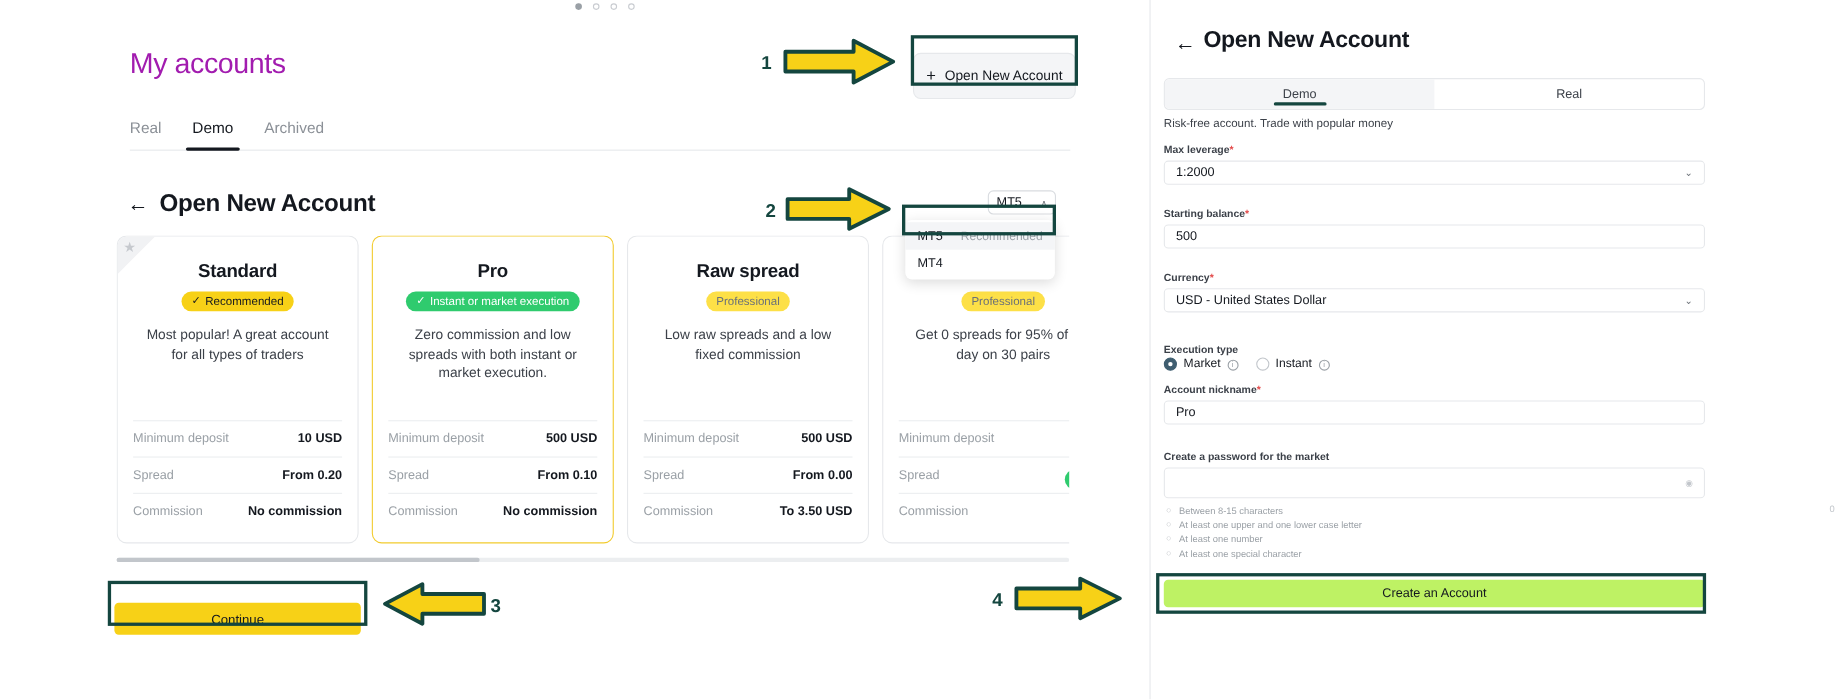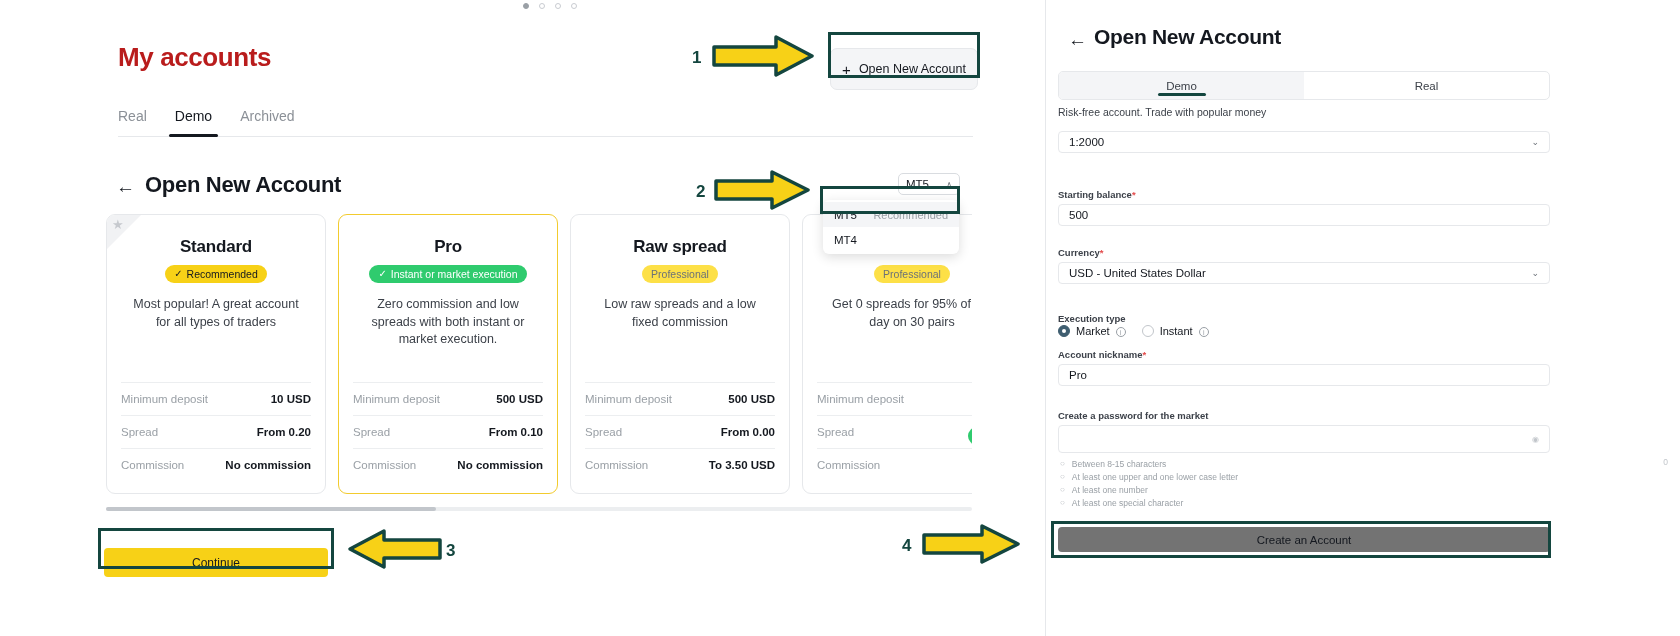--- a/index.html
+++ b/index.html
@@ -19,21 +19,21 @@
   .dot { width: 6px; height: 6px; border-radius: 50%; border: 1px solid #c9ccd1; background: #fff; }
   .dot.active { background: #9aa0a6; border-color: #9aa0a6; }
 
   
   .left-panel {
     position: absolute; left: 0; top: 14px; width: 1045px; height: 622px;
     background: #fff; overflow: visible;
   }
   .page-title {
     position: absolute; left: 118px; top: 28px;
-    font-size: 26px; font-weight: 700; color: #b91c1c; letter-spacing: -0.4px;
+    font-size: 26px; font-weight: 400; color: #a21caf; letter-spacing: -0.4px;
   }
   .tabs {
     position: absolute; left: 118px; top: 88px; width: 855px;
     display: flex; gap: 0; border-bottom: 1px solid #e6e8eb;
   }
   .tab {
     padding: 6px 14px 12px 14px; font-size: 14px; color: #8b9097;
     position: relative; cursor: pointer; white-space: nowrap;
   }
   .tab:first-child { padding-left: 0; }
@@ -203,21 +203,21 @@
 
   .pw-req { position: absolute; left: 14px; top: 457px; width: 400px; }
   .pw-line { display: flex; align-items: center; gap: 7px; height: 13px; }
   .pw-bullet { font-size: 8px; color: #b9bdc2; line-height: 1; }
   .pw-text { font-size: 8.5px; color: #9aa0a6; }
   .pw-count { position: absolute; right: 12px; top: 457px; font-size: 8.5px; color: #c2c6cb; }
   .pw-eye { position: absolute; right: 10px; top: 9px; font-size: 8px; color: #c2c6cb; }
 
   .create-btn {
     position: absolute; left: 12px; top: 527px; width: 492px; height: 25px;
-    background: #737373; border-radius: 4px;
+    background: #bef264; border-radius: 4px;
     display: flex; align-items: center; justify-content: center;
     font-size: 11.5px; color: #14181f; cursor: pointer;
   }
 
   
   .anno { position: absolute; z-index: 60; pointer-events: none; }
   .anno-num { font-size: 17px; font-weight: 700; color: #14463f; }
   .hl-box { position: absolute; border: 3px solid #14463f; z-index: 55; pointer-events: none; }
 </style>
 </head>
@@ -383,20 +383,21 @@
     <div class="rp-title">Open New Account</div>
 
     <div class="seg">
       <div class="seg-item active">Demo</div>
       <div class="seg-item">Real</div>
     </div>
 
     <div class="rp-note">Risk-free account. Trade with popular money</div>
 
     <div class="field" style="top:131px;">
+      <div class="flabel"><span>Max leverage</span><span class="req">*</span></div>
       <div class="finput">
         <span>1:2000</span>
         <span class="chev">⌄</span>
       </div>
     </div>
 
     <div class="field" style="top:189px;">
       <div class="flabel"><span>Starting balance</span><span class="req">*</span></div>
       <div class="finput">
         <span>500</span>

